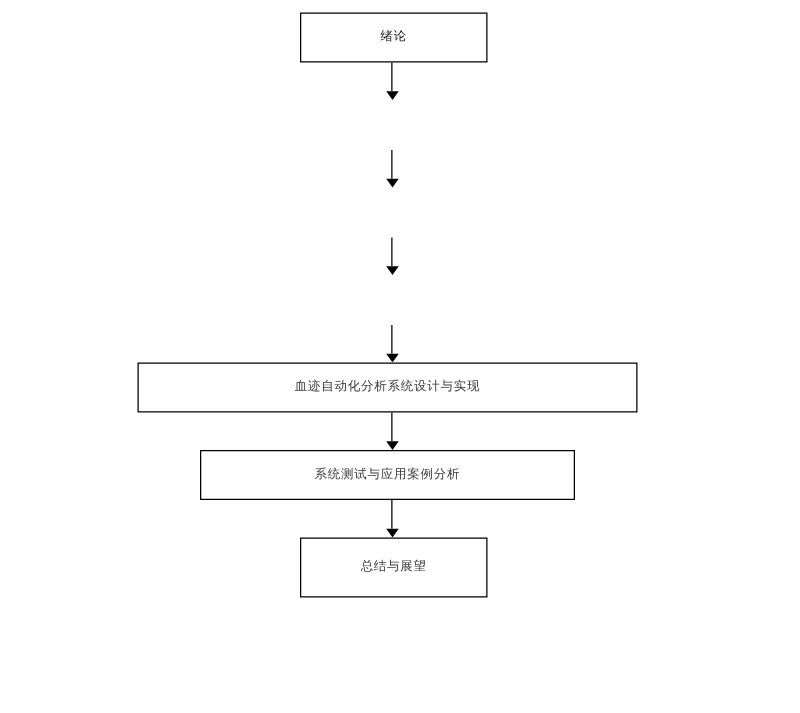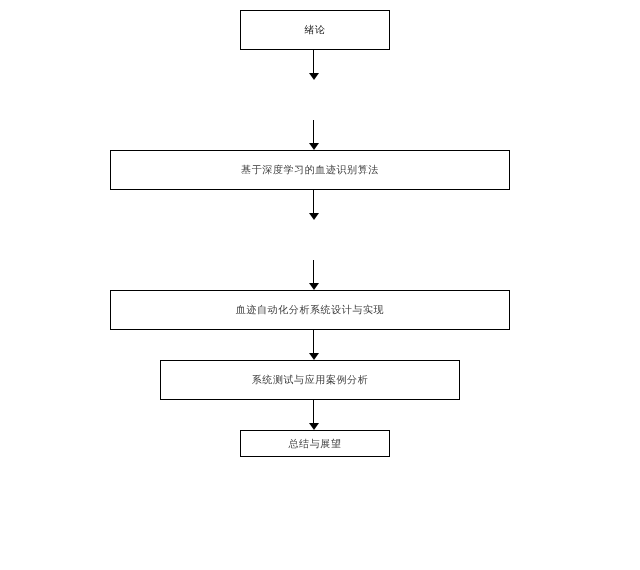--- a/index.html
+++ b/index.html
@@ -73,23 +73,20 @@
     <div class="stem" style="height:23px;"></div>
     <div class="head" style="top:23px;"></div>
   </div>
 
 
   <div class="connector" style="left:308px; top:120px; height:30px;">
     <div class="stem" style="height:23px;"></div>
     <div class="head" style="top:23px;"></div>
   </div>
 
-  <div class="node" style="left:110px; top:150px; width:400px; height:40px;">
-    <span class="node-label">基于深度学习的血迹识别算法</span>
-  </div>
 
   <div class="connector" style="left:308px; top:190px; height:30px;">
     <div class="stem" style="height:23px;"></div>
     <div class="head" style="top:23px;"></div>
   </div>
 
 
   <div class="connector" style="left:308px; top:260px; height:30px;">
     <div class="stem" style="height:23px;"></div>
     <div class="head" style="top:23px;"></div>
@@ -106,17 +103,17 @@
 
   <div class="node" style="left:160px; top:360px; width:300px; height:40px;">
     <span class="node-label">系统测试与应用案例分析</span>
   </div>
 
   <div class="connector" style="left:308px; top:400px; height:30px;">
     <div class="stem" style="height:23px;"></div>
     <div class="head" style="top:23px;"></div>
   </div>
 
-  <div class="node" style="left:240px; top:430px; width:150px; height:27px;">
+  <div class="node" style="left:240px; top:430px; width:150px; height:48px;">
     <span class="node-label">总结与展望</span>
   </div>
 
 </div>
 
 </body></html>

